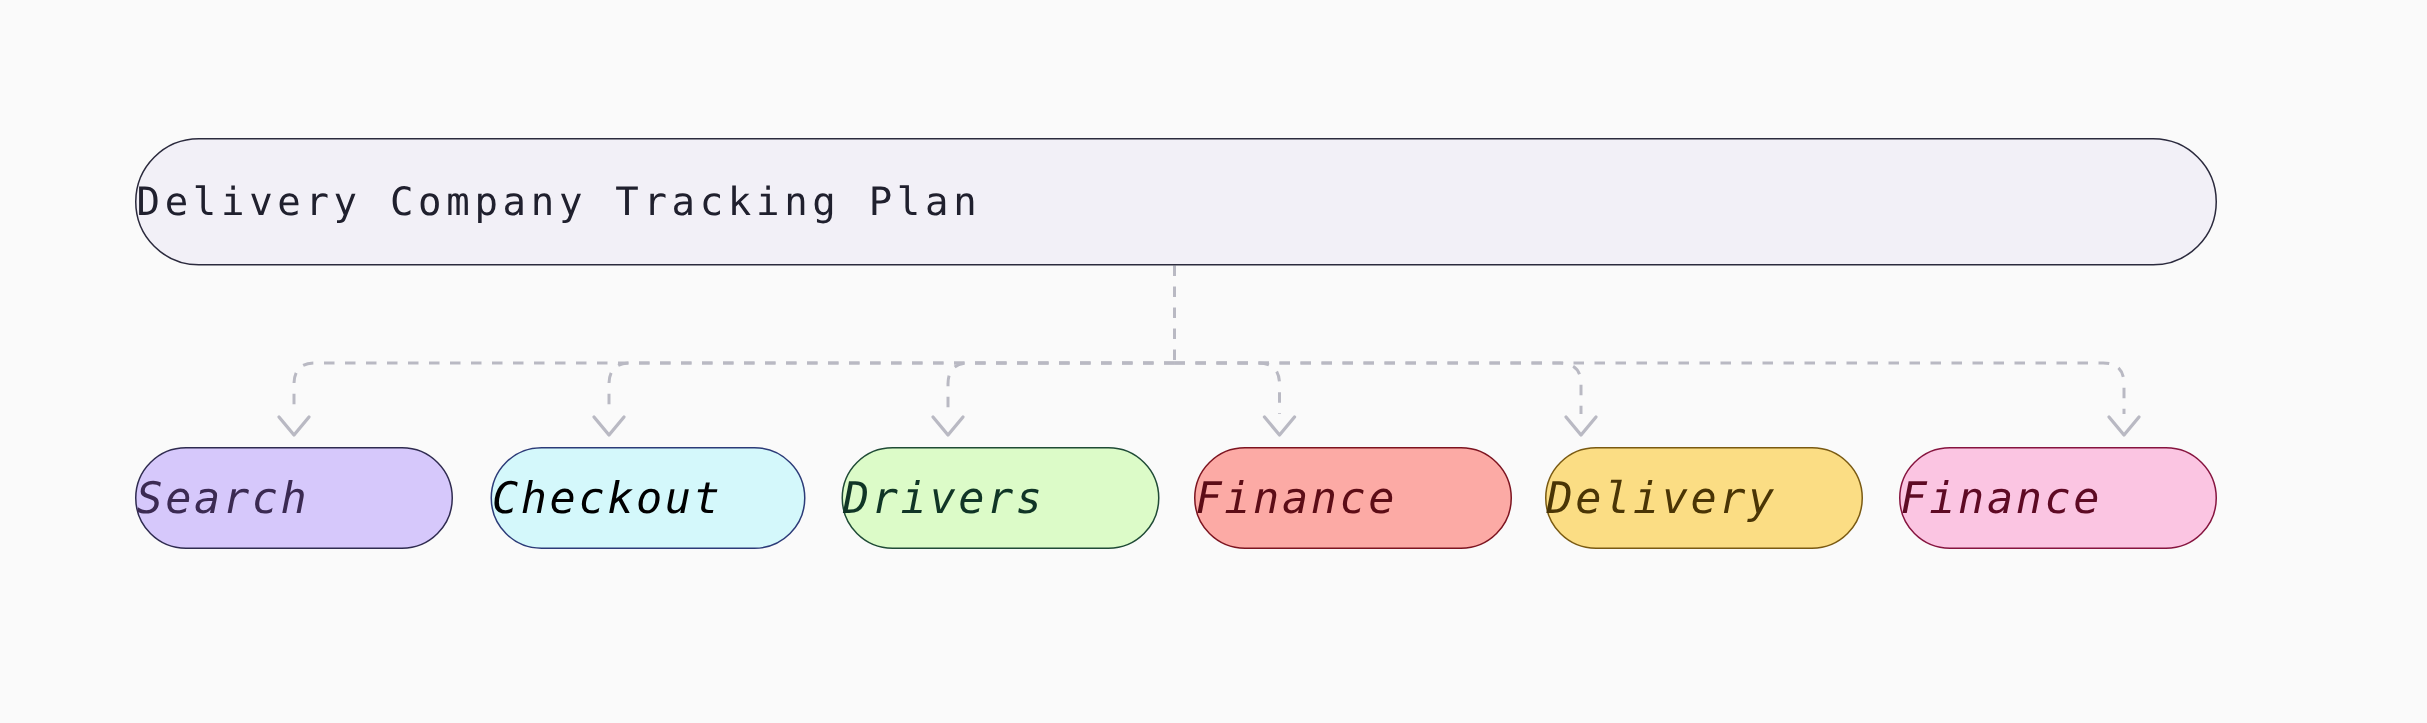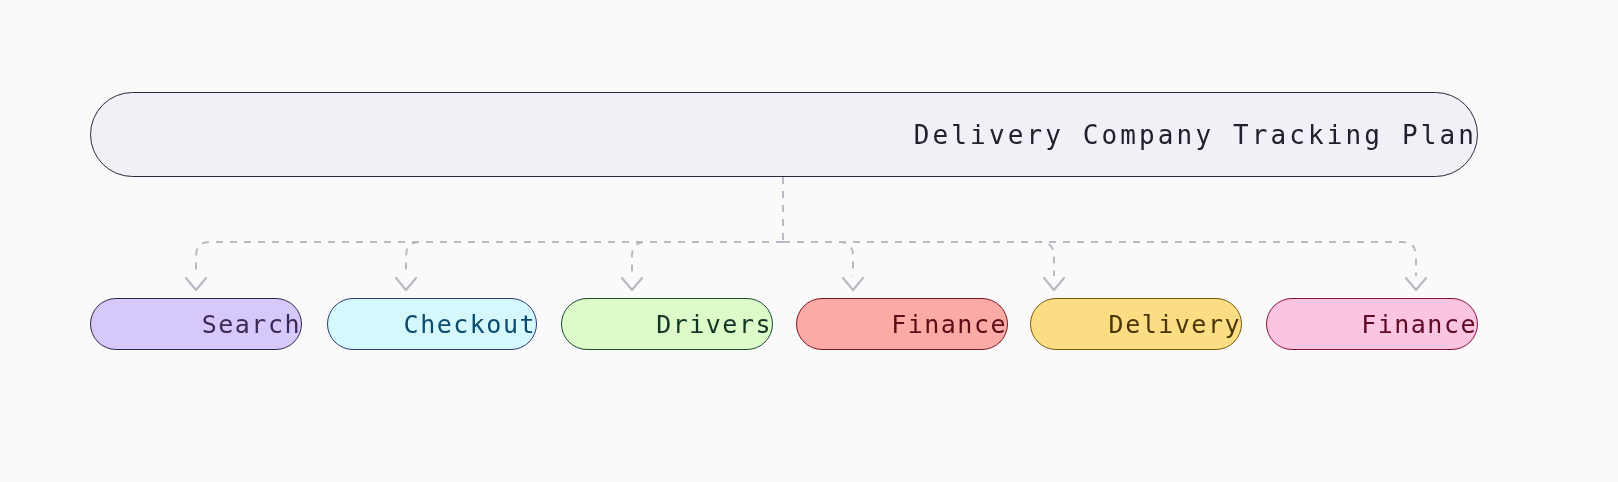--- a/index.html
+++ b/index.html
@@ -21,40 +21,41 @@
     top: 0;
     width: 1618px;
     height: 482px;
     pointer-events: none;
   }
   .node {
     position: absolute;
     box-sizing: border-box;
     display: flex;
     align-items: center;
-    justify-content: flex-end;
+    justify-content: flex-start;
     border-style: solid;
     border-width: 1.6px;
     white-space: nowrap;
     letter-spacing: 0.06em;
   }
   .node-root {
     left: 90px;
     top: 92px;
     width: 1388px;
     height: 85px;
     border-radius: 46px;
     font-size: 26px;
     letter-spacing: 0.12em;
   }
   .node-child {
     top: 298px;
-    height: 52px;
+    height: 68px;
     border-radius: 40px;
-    font-size: 25px;
+    font-size: 29px;
+    font-style: italic;
   }
 </style>
 </head>
 <body>
 
 <div id="canvas">
 
   <svg id="edges" viewBox="0 0 1618 482">
       <path d="M 783 177 L 783 242" fill="none" stroke="#b9b9c3" stroke-width="2" stroke-dasharray="7 7" stroke-linecap="butt"></path>
       <path d="M 783 242 L 210 242 Q 196 242 196 256 L 196 276" fill="none" stroke="#b9b9c3" stroke-width="2" stroke-dasharray="7 7" stroke-linecap="butt"></path>
@@ -72,21 +73,21 @@
     </svg>
 
   <div class="node node-root" style="background: rgb(242, 240, 247); border-color: rgb(43, 42, 61); color: rgb(32, 32, 46); left: 90px; top: 92px; width: 1388px; height: 85px;">
     <span>Delivery Company Tracking Plan</span>
   </div>
 
   <div id="child-nodes">
       <div class="node node-child" style="left: 90px; width: 212px; background: rgb(214, 200, 251); border-color: rgb(47, 43, 80); color: rgb(59, 42, 82);">
         <span>Search</span>
       </div>
-      <div class="node node-child" style="left: 327px; width: 210px; background: rgb(212, 248, 251); border-color: rgb(44, 59, 120); color: #0c4a6e;">
+      <div class="node node-child" style="left: 327px; width: 210px; background: rgb(212, 248, 251); border-color: rgb(44, 59, 120); color: #000000;">
         <span>Checkout</span>
       </div>
       <div class="node node-child" style="left: 561px; width: 212px; background: rgb(220, 251, 200); border-color: rgb(31, 75, 54); color: rgb(16, 53, 38);">
         <span>Drivers</span>
       </div>
       <div class="node node-child" style="left: 796px; width: 212px; background: rgb(252, 170, 165); border-color: rgb(125, 20, 32); color: rgb(92, 12, 22);">
         <span>Finance</span>
       </div>
       <div class="node node-child" style="left: 1030px; width: 212px; background: rgb(251, 221, 132); border-color: rgb(122, 90, 18); color: rgb(74, 53, 5);">
         <span>Delivery</span>

